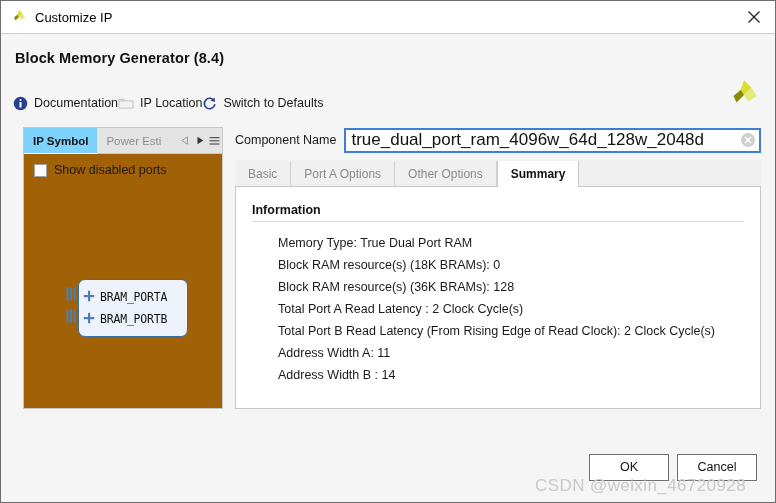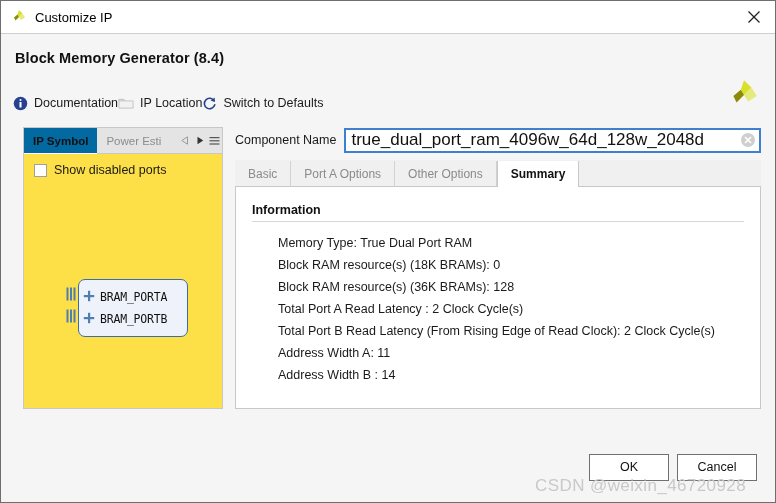--- a/index.html
+++ b/index.html
@@ -127,41 +127,41 @@
   .ltab {
     display: flex;
     align-items: center;
     padding: 0 9px;
     font-size: 11.5px;
     cursor: default;
     white-space: nowrap;
     overflow: hidden;
   }
   .ltab.active {
-    background: #0369a1;
+    background: #7dd3fc;
     font-weight: bold;
     color: #111;
     border-bottom: 1px solid #ffffff;
     margin-bottom: -1px;
   }
   .ltab.inactive {
     color: #8c8c8c;
     max-width: 62px;
   }
   .tabstrip-btn {
     display: flex;
     align-items: center;
     justify-content: center;
     width: 15px;
     cursor: default;
   }
   #left-content {
     flex: 1 1 auto;
     position: relative;
-    background: #fde047;
+    background: #a16207;
     padding: 9px 0 0 10px;
   }
   .cb-row {
     display: flex;
     align-items: center;
     gap: 7px;
     font-size: 12.5px;
   }
   .checkbox {
     width: 13px;

